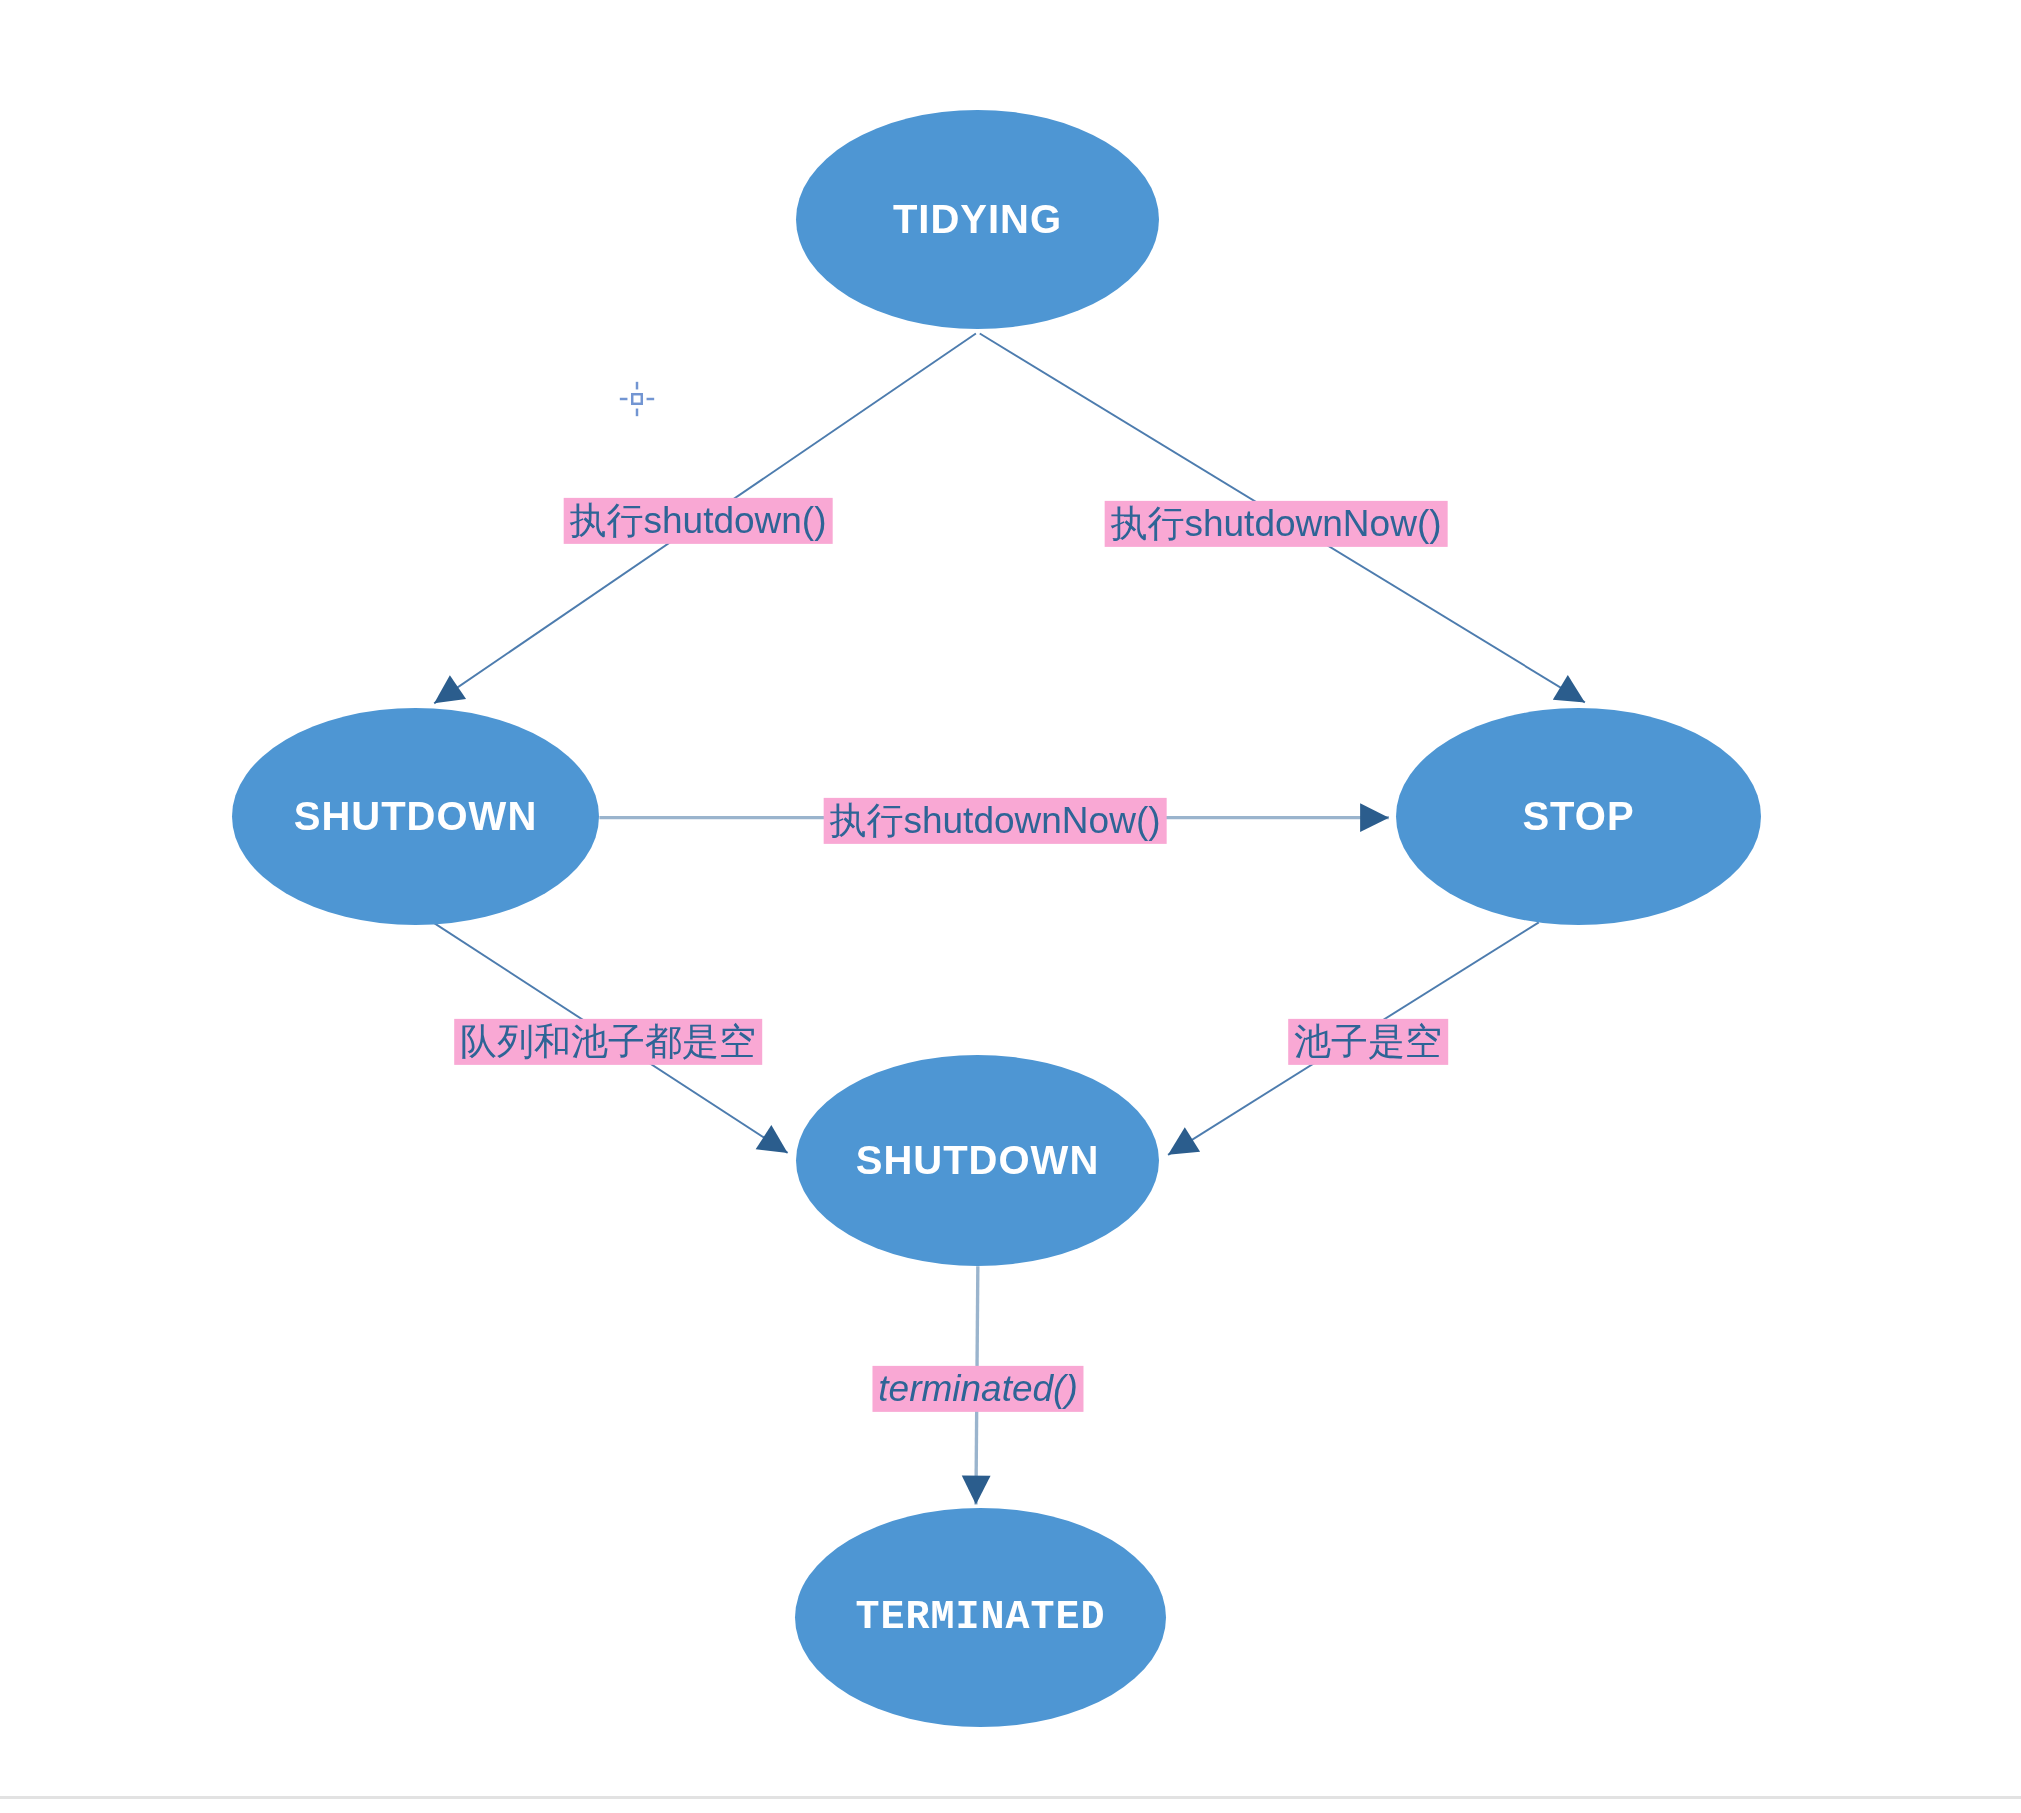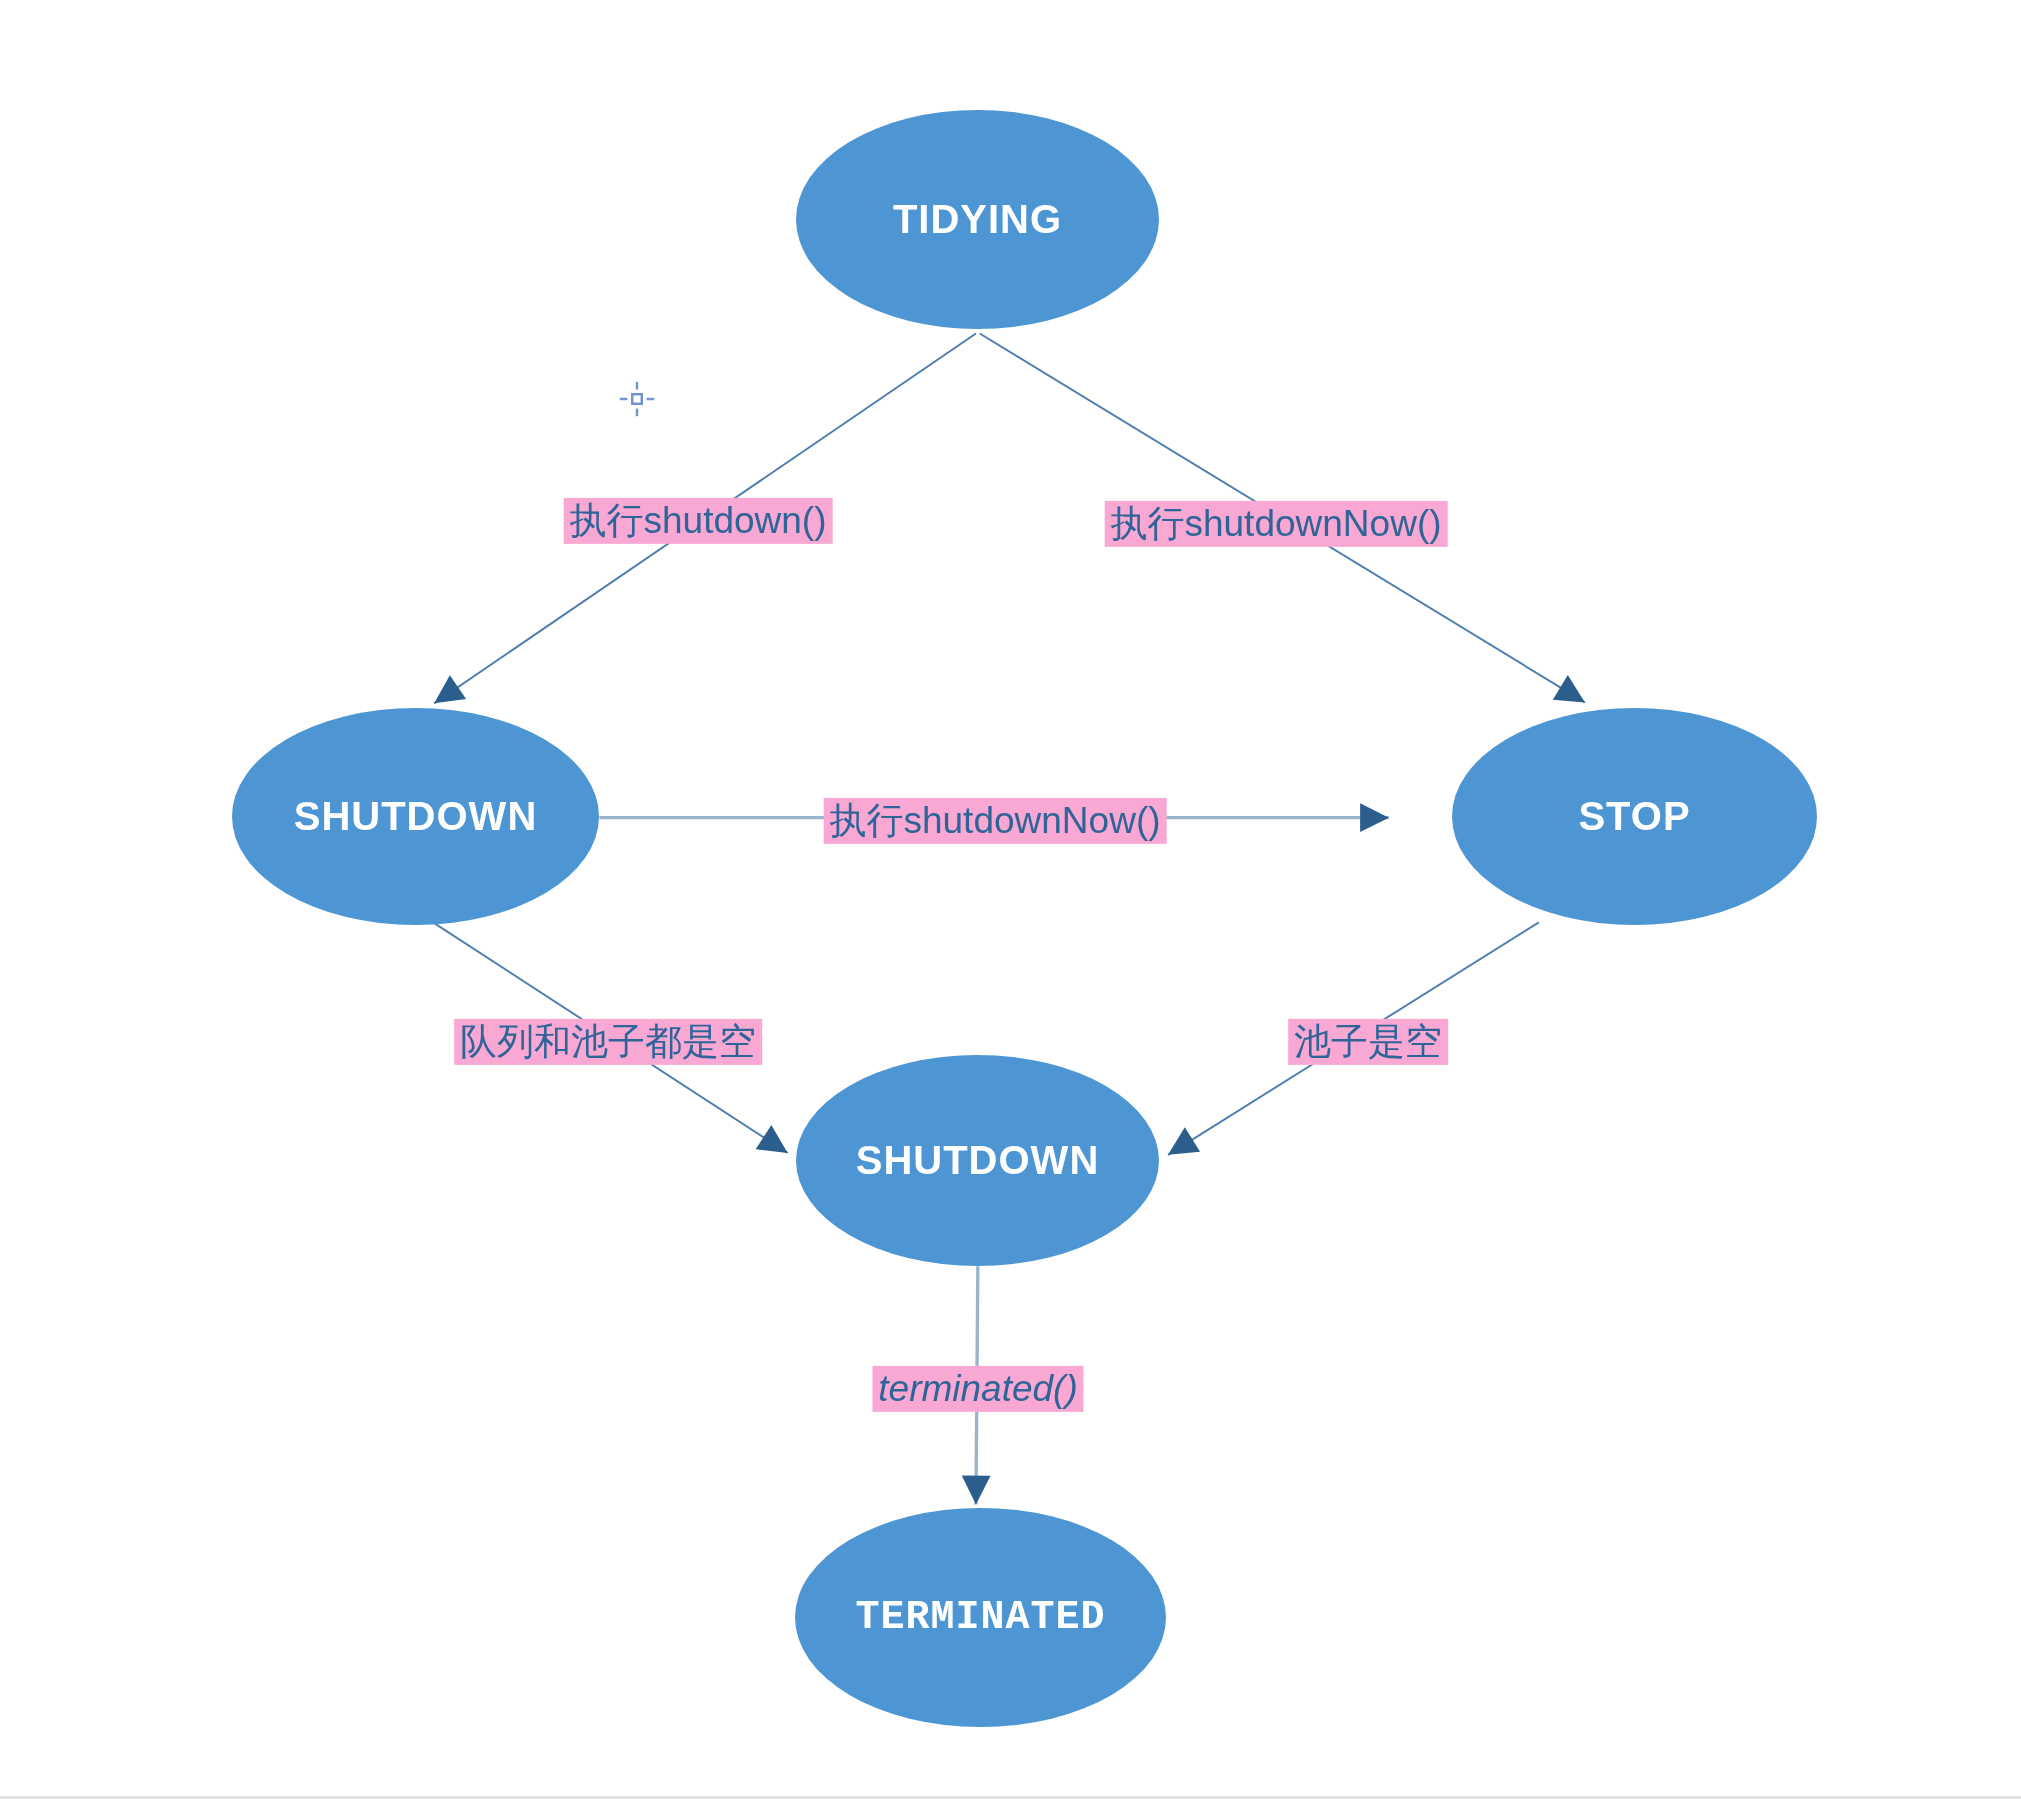--- a/index.html
+++ b/index.html
@@ -88,21 +88,21 @@
   </svg>
 
   <div class="node" style="left:796px; top:110px; width:363px; height:219px;">
     <span>TIDYING</span>
   </div>
 
   <div class="node" style="left:232px; top:708px; width:367px; height:217px;">
     <span>SHUTDOWN</span>
   </div>
 
-  <div class="node" style="left:1452px; top:708px; width:365px; height:217px;">
+  <div class="node" style="left:1396px; top:708px; width:365px; height:217px;">
     <span>STOP</span>
   </div>
 
   <div class="node" style="left:796px; top:1055px; width:363px; height:211px;">
     <span>SHUTDOWN</span>
   </div>
 
   <div class="node" style="left:795px; top:1508px; width:371px; height:219px;font-family:Liberation Mono, monospace;">
     <span>TERMINATED</span>
   </div>

